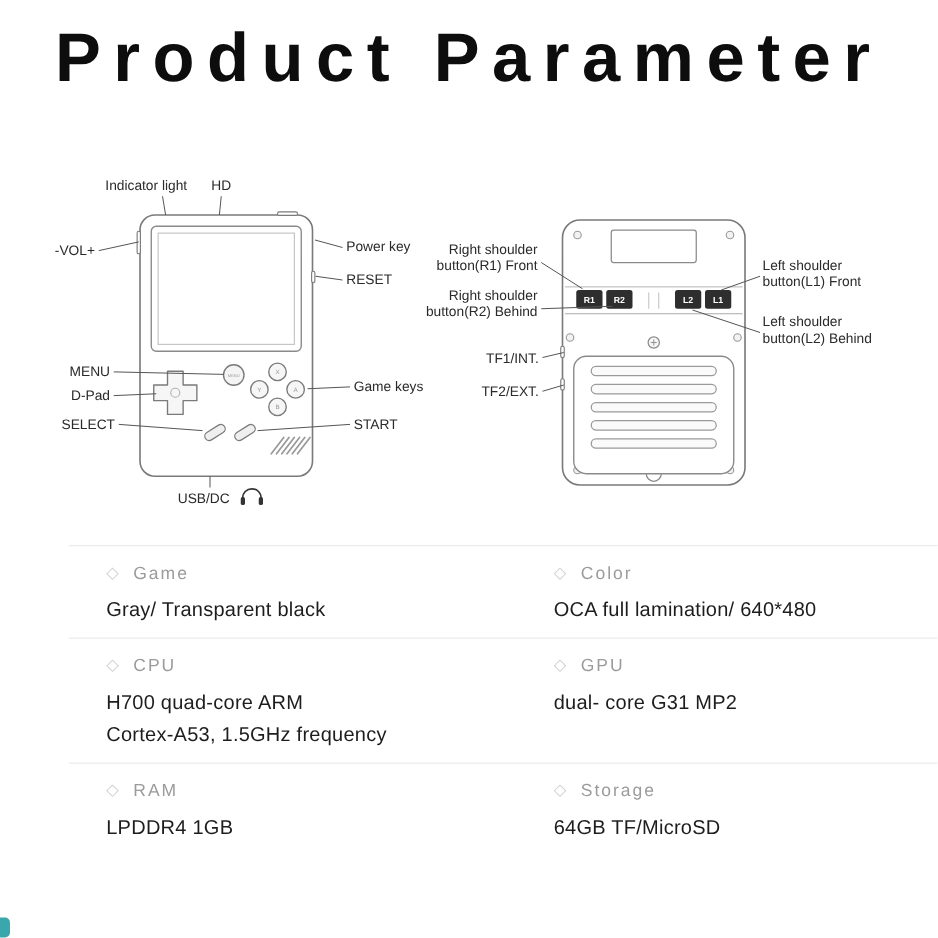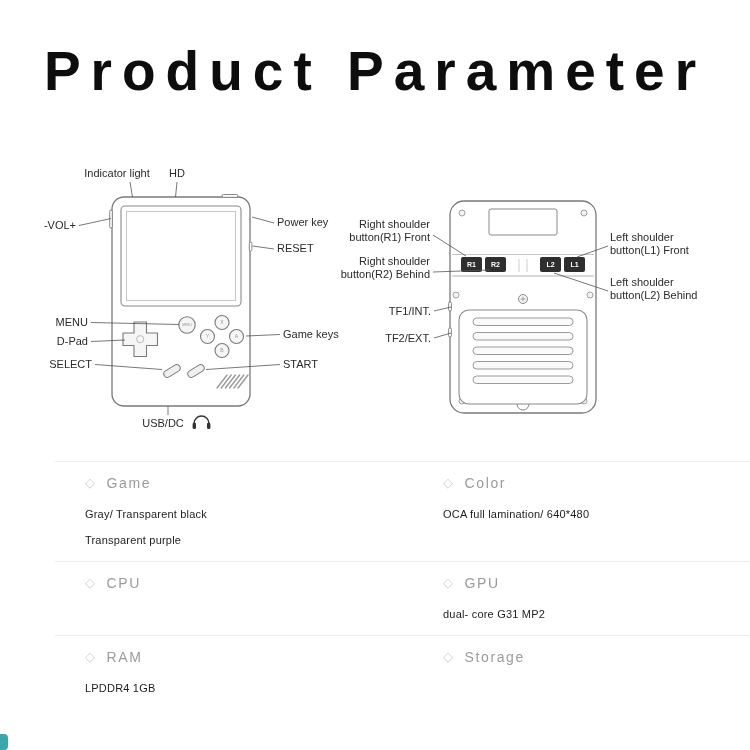--- a/index.html
+++ b/index.html
@@ -1,41 +1,41 @@
 <!DOCTYPE html>
 <html><head>
 <meta charset="utf-8">
 <style>
   html,body { margin:0; padding:0; }
   body {
     width:750px; height:750px; position:relative; overflow:hidden;
     background:#ffffff; font-family:"Liberation Sans", sans-serif;
   }
   .title {
-    margin:0; padding-top:38px; text-align:center;
+    margin:0; padding-top:13px; text-align:center;
     font-size:55px; font-weight:bold; letter-spacing:10px;
     color:#0d0d0d; white-space:nowrap; line-height:1.2;
   }
   .diagram-svg { display:block; margin-top:52px; }
   .callout { font-size:11px; fill:#2a2a2a; }
   .btn-glyph { font-size:7px; font-weight:bold; fill:#ffffff; }
   .micro-glyph { fill:#9a9a9a; }
 
   .specs { margin:3px 0 0 55px; }
   .spec-row {
     display:grid; grid-template-columns:358px 1fr;
     border-top:1px solid #ececec; padding:13px 0 8px 0;
   }
   .spec-cell { padding-left:30px; }
   .spec-header {
     display:flex; align-items:center; gap:10px;
     color:#9b9b9b; font-size:14px; letter-spacing:1.6px; line-height:16px;
   }
   .diamond { color:#cfcfcf; font-size:13px; }
-  .spec-value { margin-top:10px; font-size:11px; color:#1d1d1d; letter-spacing:0.2px; }
+  .spec-value { margin-top:10px; font-size:16px; color:#1d1d1d; letter-spacing:0.2px; }
   .spec-value div { line-height:26px; }
   .edge-accent {
     position:absolute; left:0; bottom:0; width:8px; height:16px;
     border-radius:0 4px 4px 0; background:#3aa7ad;
   }
 </style>
 </head>
 <body>
 
 <h1 class="title">Product Parameter</h1>
@@ -194,40 +194,43 @@
 <div class="specs">
 
   <div class="spec-row">
     <div class="spec-cell">
       <div class="spec-header">
         <span class="diamond">◇</span>
         <span>Game</span>
       </div>
       <div class="spec-value">
         <div>Gray/ Transparent black</div>
-        <div>Transparent purple</div>
       </div>
     </div>
     <div class="spec-cell">
       <div class="spec-header">
         <span class="diamond">◇</span>
         <span>Color</span>
       </div>
       <div class="spec-value">
         <div>OCA full lamination/ 640*480</div>
       </div>
     </div>
   </div>
 
   <div class="spec-row">
     <div class="spec-cell">
       <div class="spec-header">
         <span class="diamond">◇</span>
         <span>CPU</span>
       </div>
+      <div class="spec-value">
+        <div>H700 quad-core ARM</div>
+        <div>Cortex-A53, 1.5GHz frequency</div>
+      </div>
     </div>
     <div class="spec-cell">
       <div class="spec-header">
         <span class="diamond">◇</span>
         <span>GPU</span>
       </div>
       <div class="spec-value">
         <div>dual- core G31 MP2</div>
       </div>
     </div>
@@ -241,18 +244,21 @@
       </div>
       <div class="spec-value">
         <div>LPDDR4  1GB</div>
       </div>
     </div>
     <div class="spec-cell">
       <div class="spec-header">
         <span class="diamond">◇</span>
         <span>Storage</span>
       </div>
+      <div class="spec-value">
+        <div>64GB TF/MicroSD</div>
+      </div>
     </div>
   </div>
 
 </div>
 
 <div class="edge-accent" style="background: rgb(58, 167, 173);"></div>
 
 </body></html>

